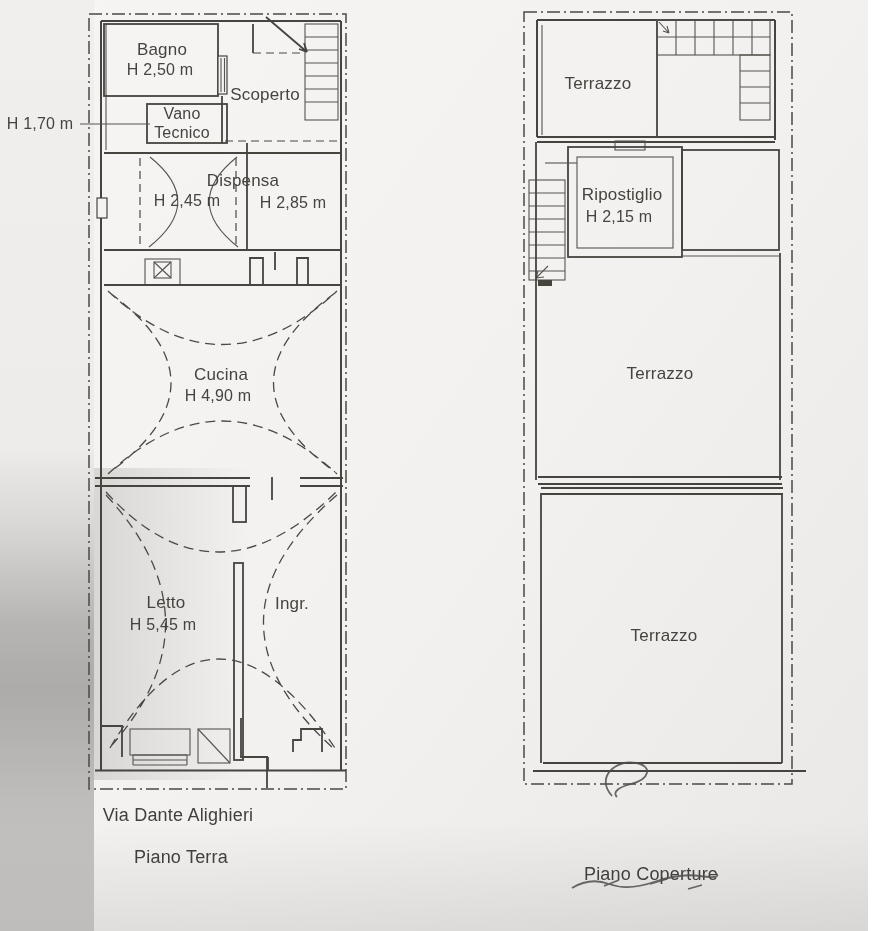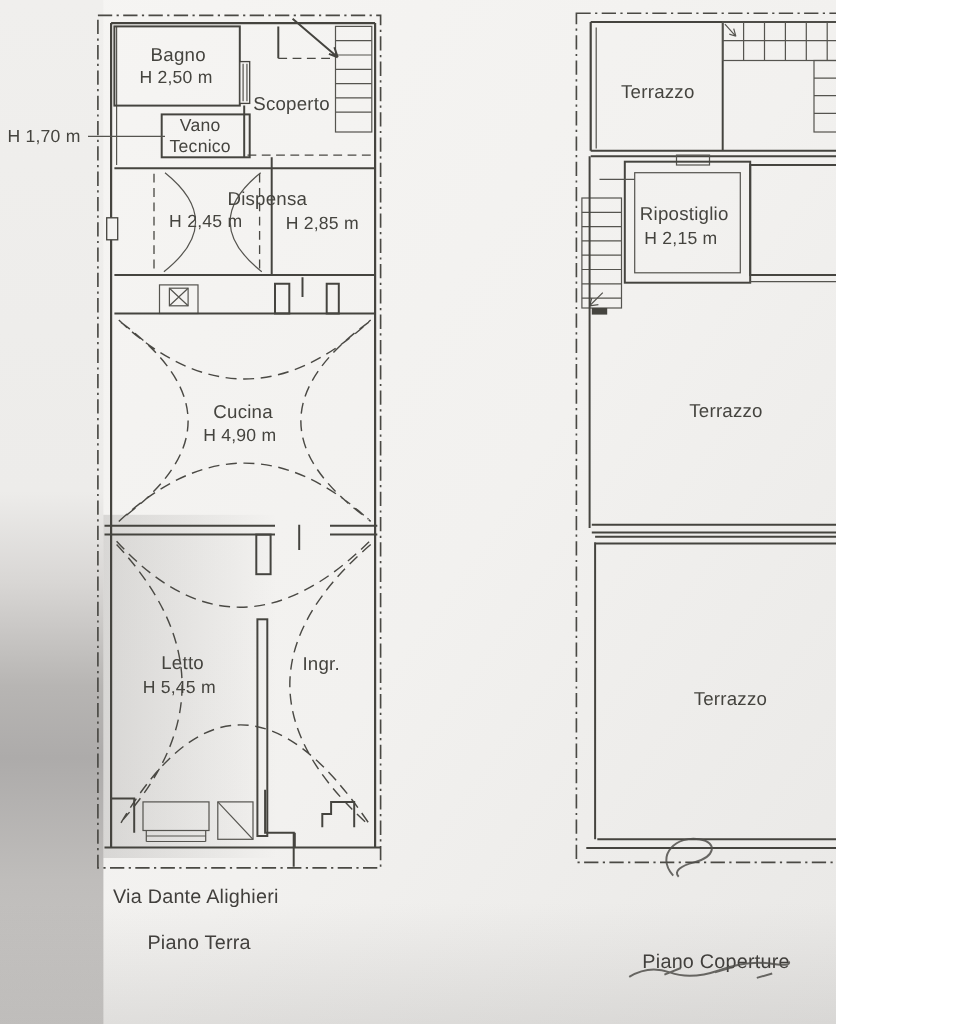--- a/index.html
+++ b/index.html
@@ -1,17 +1,17 @@
 <!DOCTYPE html>
 <html><head>
 <meta charset="utf-8">
 <style>
   html,body{margin:0;padding:0;background:#ffffff;}
   .page{
-    position:relative;width:760px;height:931px;overflow:hidden;
+    position:relative;width:868px;height:931px;overflow:hidden;
     background:linear-gradient(125deg,#f6f5f3 0%,#f2f1ef 55%,#e9e8e6 100%);
     font-family:"Liberation Sans",sans-serif;
   }
   .shade-left{
     position:absolute;left:0;top:0;width:94px;height:100%;
     background:linear-gradient(180deg,#f0efed 0%,#edecea 48%,#d8d6d4 57%,#b7b5b3 67%,#adabaa 74%,#bfbdbb 86%,#c9c7c5 100%);
   }
   .shade-plan{
     position:absolute;left:94px;top:468px;width:262px;height:312px;
     background:linear-gradient(90deg,rgba(118,116,114,0.22),rgba(118,116,114,0) 60%);

